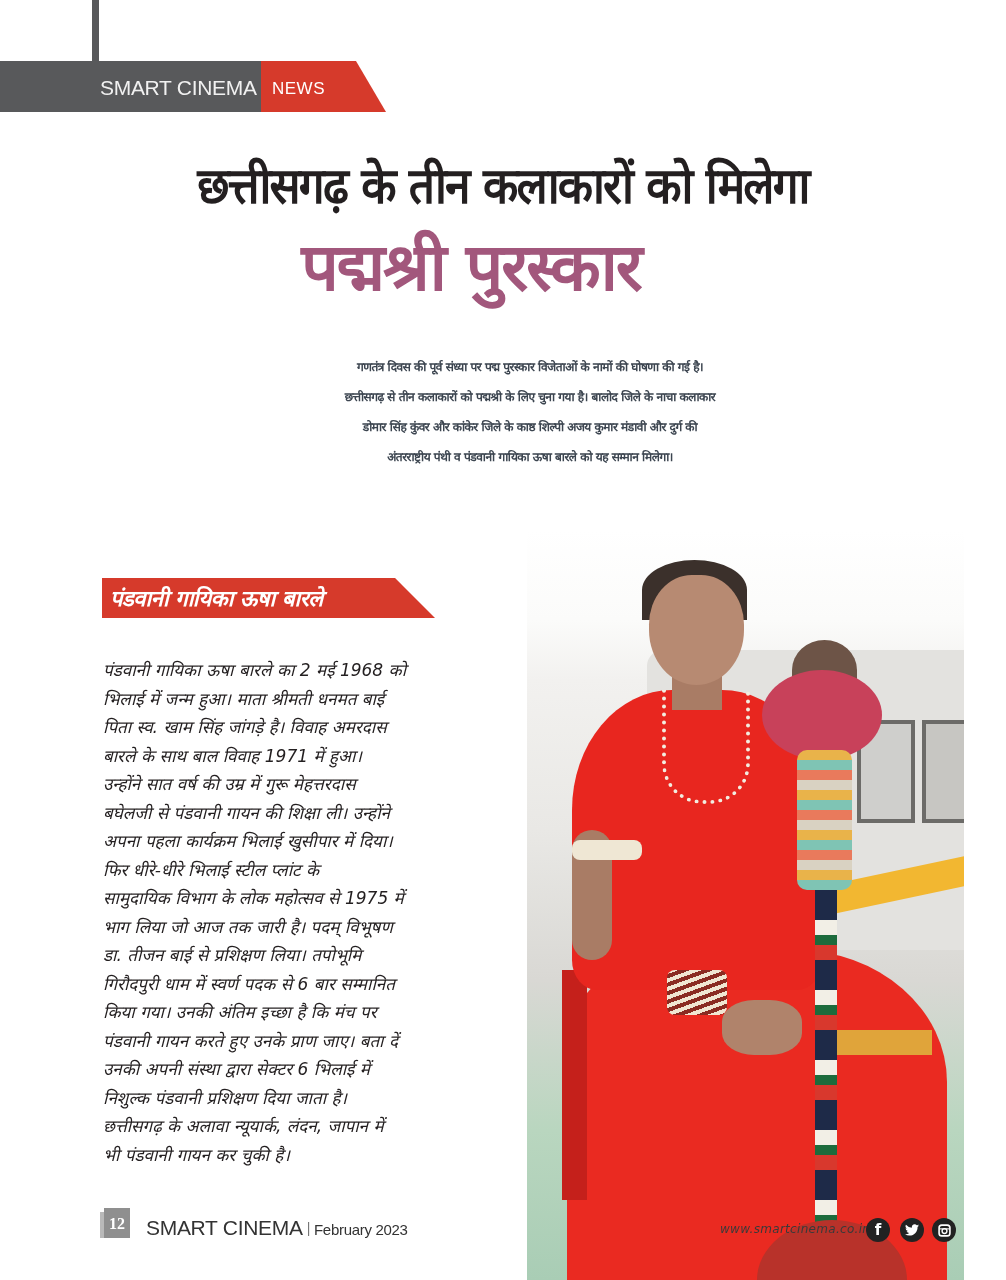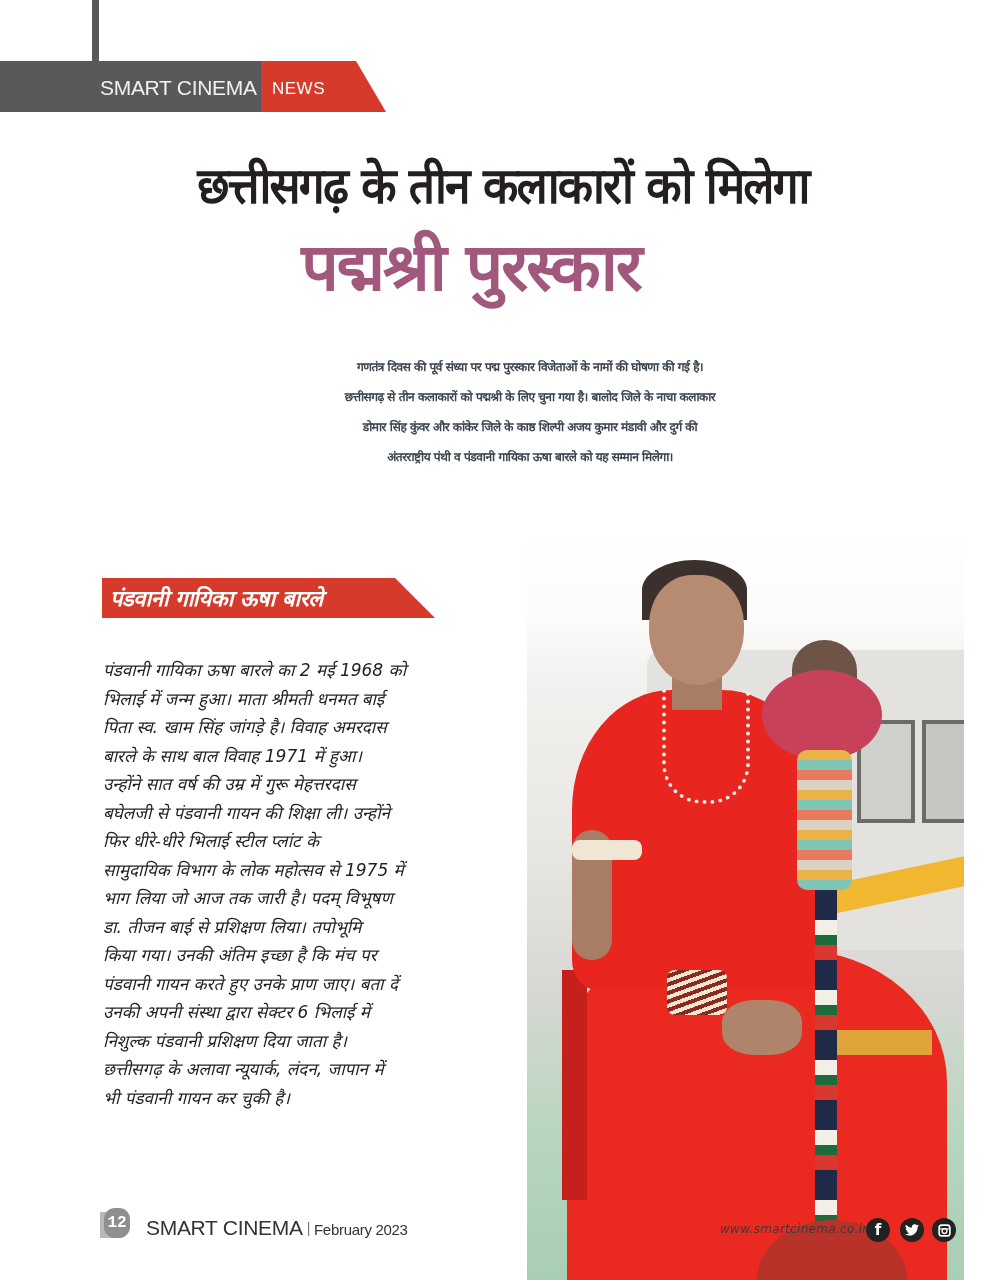--- a/index.html
+++ b/index.html
@@ -91,21 +91,21 @@
   }
   .social { position:absolute; top:1218px; width:24px; height:24px; border-radius:50%; background:#222;
     color:#fff; font-family:"DejaVu Sans", sans-serif; font-weight:bold; font-size:15px; text-align:center; line-height:25px; }
   .social.fb { left:866px; }
   .social.tw { left:900px; font-size:13px; }
   .social.ig { left:932px; font-size:12px; }
 
   
   .page-box-back { position:absolute; left:100px; top:1212px; width:22px; height:26px; background:#b9b9b9; }
   .page-box { position:absolute; left:104px; top:1208px; width:26px; height:30px; background:#8f8f8f;
-    font-family:Liberation Mono, monospace; font-weight:bold; color:#fff; font-size:16px; text-align:center; line-height:31px;border-radius:11px; }
+    font-family:Liberation Serif, serif; font-weight:bold; color:#fff; font-size:16px; text-align:center; line-height:31px; }
   .footer-text { position:absolute; left:146px; top:1216px; font-family:"Liberation Sans", sans-serif;
     font-size:21px; color:#333; letter-spacing:-0.3px; }
   .footer-sep { color:#777; font-size:14px; padding:0 4px; position:relative; top:-2px; }
   .footer-date { font-size:15px; }
 </style>
 </head>
 <body>
 
 <div class="header-vline"></div>
 <div class="header-band"></div>
@@ -126,24 +126,26 @@
 <div class="ribbon"></div>
 <div class="ribbon-text">पंडवानी गायिका ऊषा बारले</div>
 
 <div class="body-text">
   <div>पंडवानी गायिका ऊषा बारले का 2 मई 1968 को</div>
   <div>भिलाई में जन्म हुआ। माता श्रीमती धनमत बाई</div>
   <div>पिता स्व. खाम सिंह जांगड़े है। विवाह अमरदास</div>
   <div>बारले के साथ बाल विवाह 1971 में हुआ।</div>
   <div>उन्होंने सात वर्ष की उम्र में गुरू मेहत्तरदास</div>
   <div>बघेलजी से पंडवानी गायन की शिक्षा ली। उन्होंने</div>
+  <div>अपना पहला कार्यक्रम भिलाई खुसीपार में दिया।</div>
   <div>फिर धीरे-धीरे भिलाई स्टील प्लांट के</div>
   <div>सामुदायिक विभाग के लोक महोत्सव से 1975 में</div>
   <div>भाग लिया जो आज तक जारी है। पदम् विभूषण</div>
   <div>डा. तीजन बाई से प्रशिक्षण लिया। तपोभूमि</div>
+  <div>गिरौदपुरी धाम में स्वर्ण पदक से 6 बार सम्मानित</div>
   <div>किया गया। उनकी अंतिम इच्छा है कि मंच पर</div>
   <div>पंडवानी गायन करते हुए उनके प्राण जाए। बता दें</div>
   <div>उनकी अपनी संस्था द्वारा सेक्टर 6 भिलाई में</div>
   <div>निशुल्क पंडवानी प्रशिक्षण दिया जाता है।</div>
   <div>छत्तीसगढ़ के अलावा न्यूयार्क, लंदन, जापान में</div>
   <div>भी पंडवानी गायन कर चुकी है।</div>
 </div>
 
 <div class="photo" title="Pandwani singer Usha Barle in red attire holding a tambura">
   <div class="car"></div>

